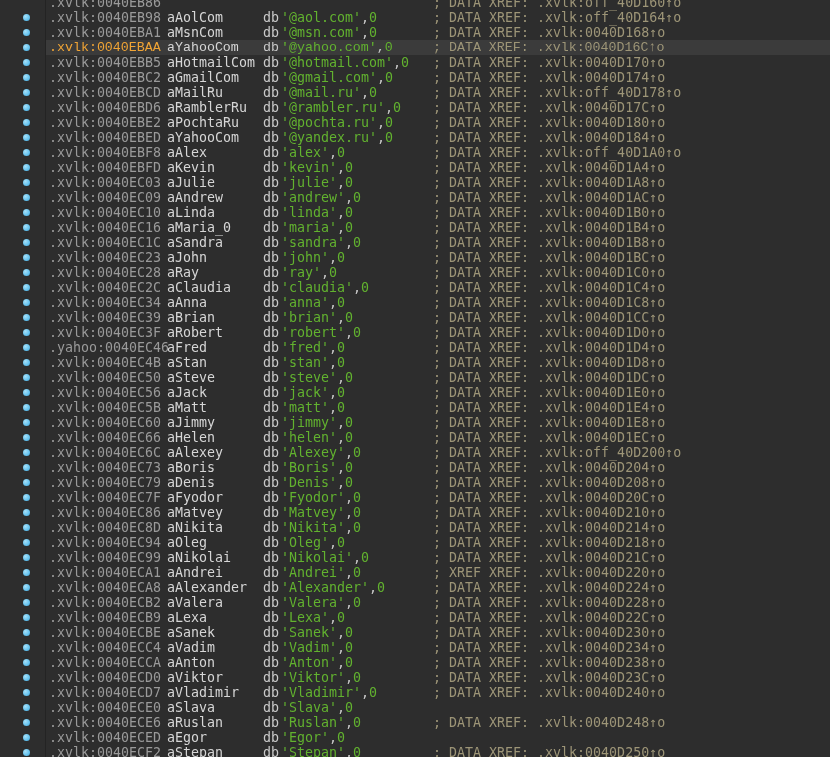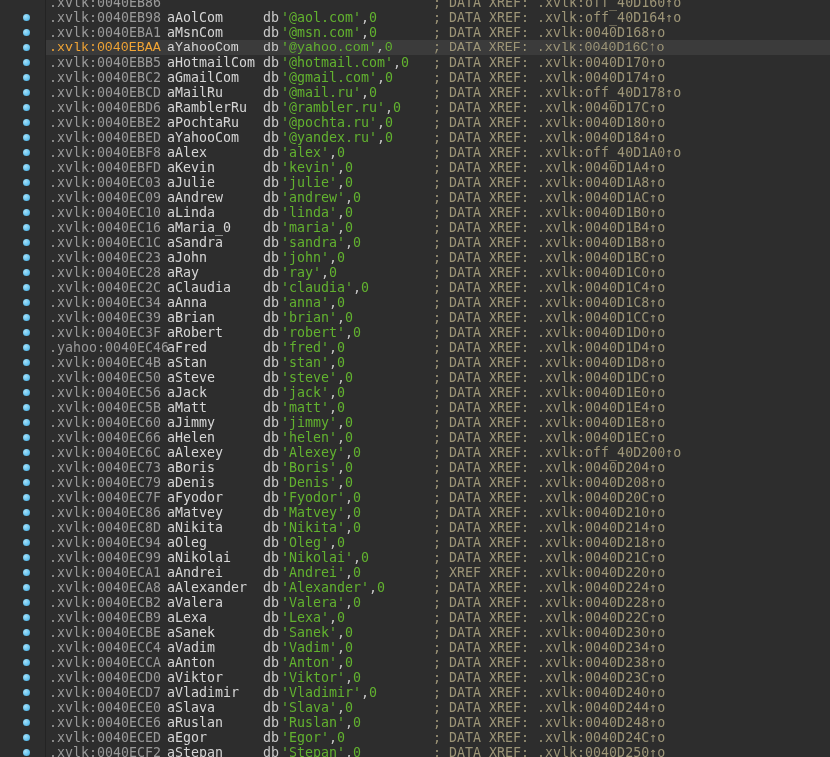--- a/index.html
+++ b/index.html
@@ -446,37 +446,35 @@
     <span class="col kw">db</span>
     <span class="col operand"><span class="str">'Vladimir'</span><span class="punct">,</span><span class="zero">0</span></span>
     <span class="col cmt">; DATA XREF: .xvlk:0040D240↑o</span>
   </div>
       <div class="row">
     <span class="dot"></span>
     <span class="col addr">.xvlk:0040ECE0</span>
     <span class="col name">aSlava</span>
     <span class="col kw">db</span>
     <span class="col operand"><span class="str">'Slava'</span><span class="punct">,</span><span class="zero">0</span></span>
-    <span class="col cmt">; DATA XREF: .xvlk:0040D244↑o</span>
   </div>
       <div class="row">
     <span class="dot"></span>
     <span class="col addr">.xvlk:0040ECE6</span>
     <span class="col name">aRuslan</span>
     <span class="col kw">db</span>
     <span class="col operand"><span class="str">'Ruslan'</span><span class="punct">,</span><span class="zero">0</span></span>
     <span class="col cmt">; DATA XREF: .xvlk:0040D248↑o</span>
   </div>
       <div class="row">
     <span class="dot"></span>
     <span class="col addr">.xvlk:0040ECED</span>
     <span class="col name">aEgor</span>
     <span class="col kw">db</span>
     <span class="col operand"><span class="str">'Egor'</span><span class="punct">,</span><span class="zero">0</span></span>
-    <span class="col cmt">; DATA XREF: .xvlk:0040D24C↑o</span>
   </div>
       <div class="row">
     <span class="dot"></span>
     <span class="col addr">.xvlk:0040ECF2</span>
     <span class="col name">aStepan</span>
     <span class="col kw">db</span>
     <span class="col operand"><span class="str">'Stepan'</span><span class="punct">,</span><span class="zero">0</span></span>
     <span class="col cmt">; DATA XREF: .xvlk:0040D250↑o</span>
   </div>
     </div>

